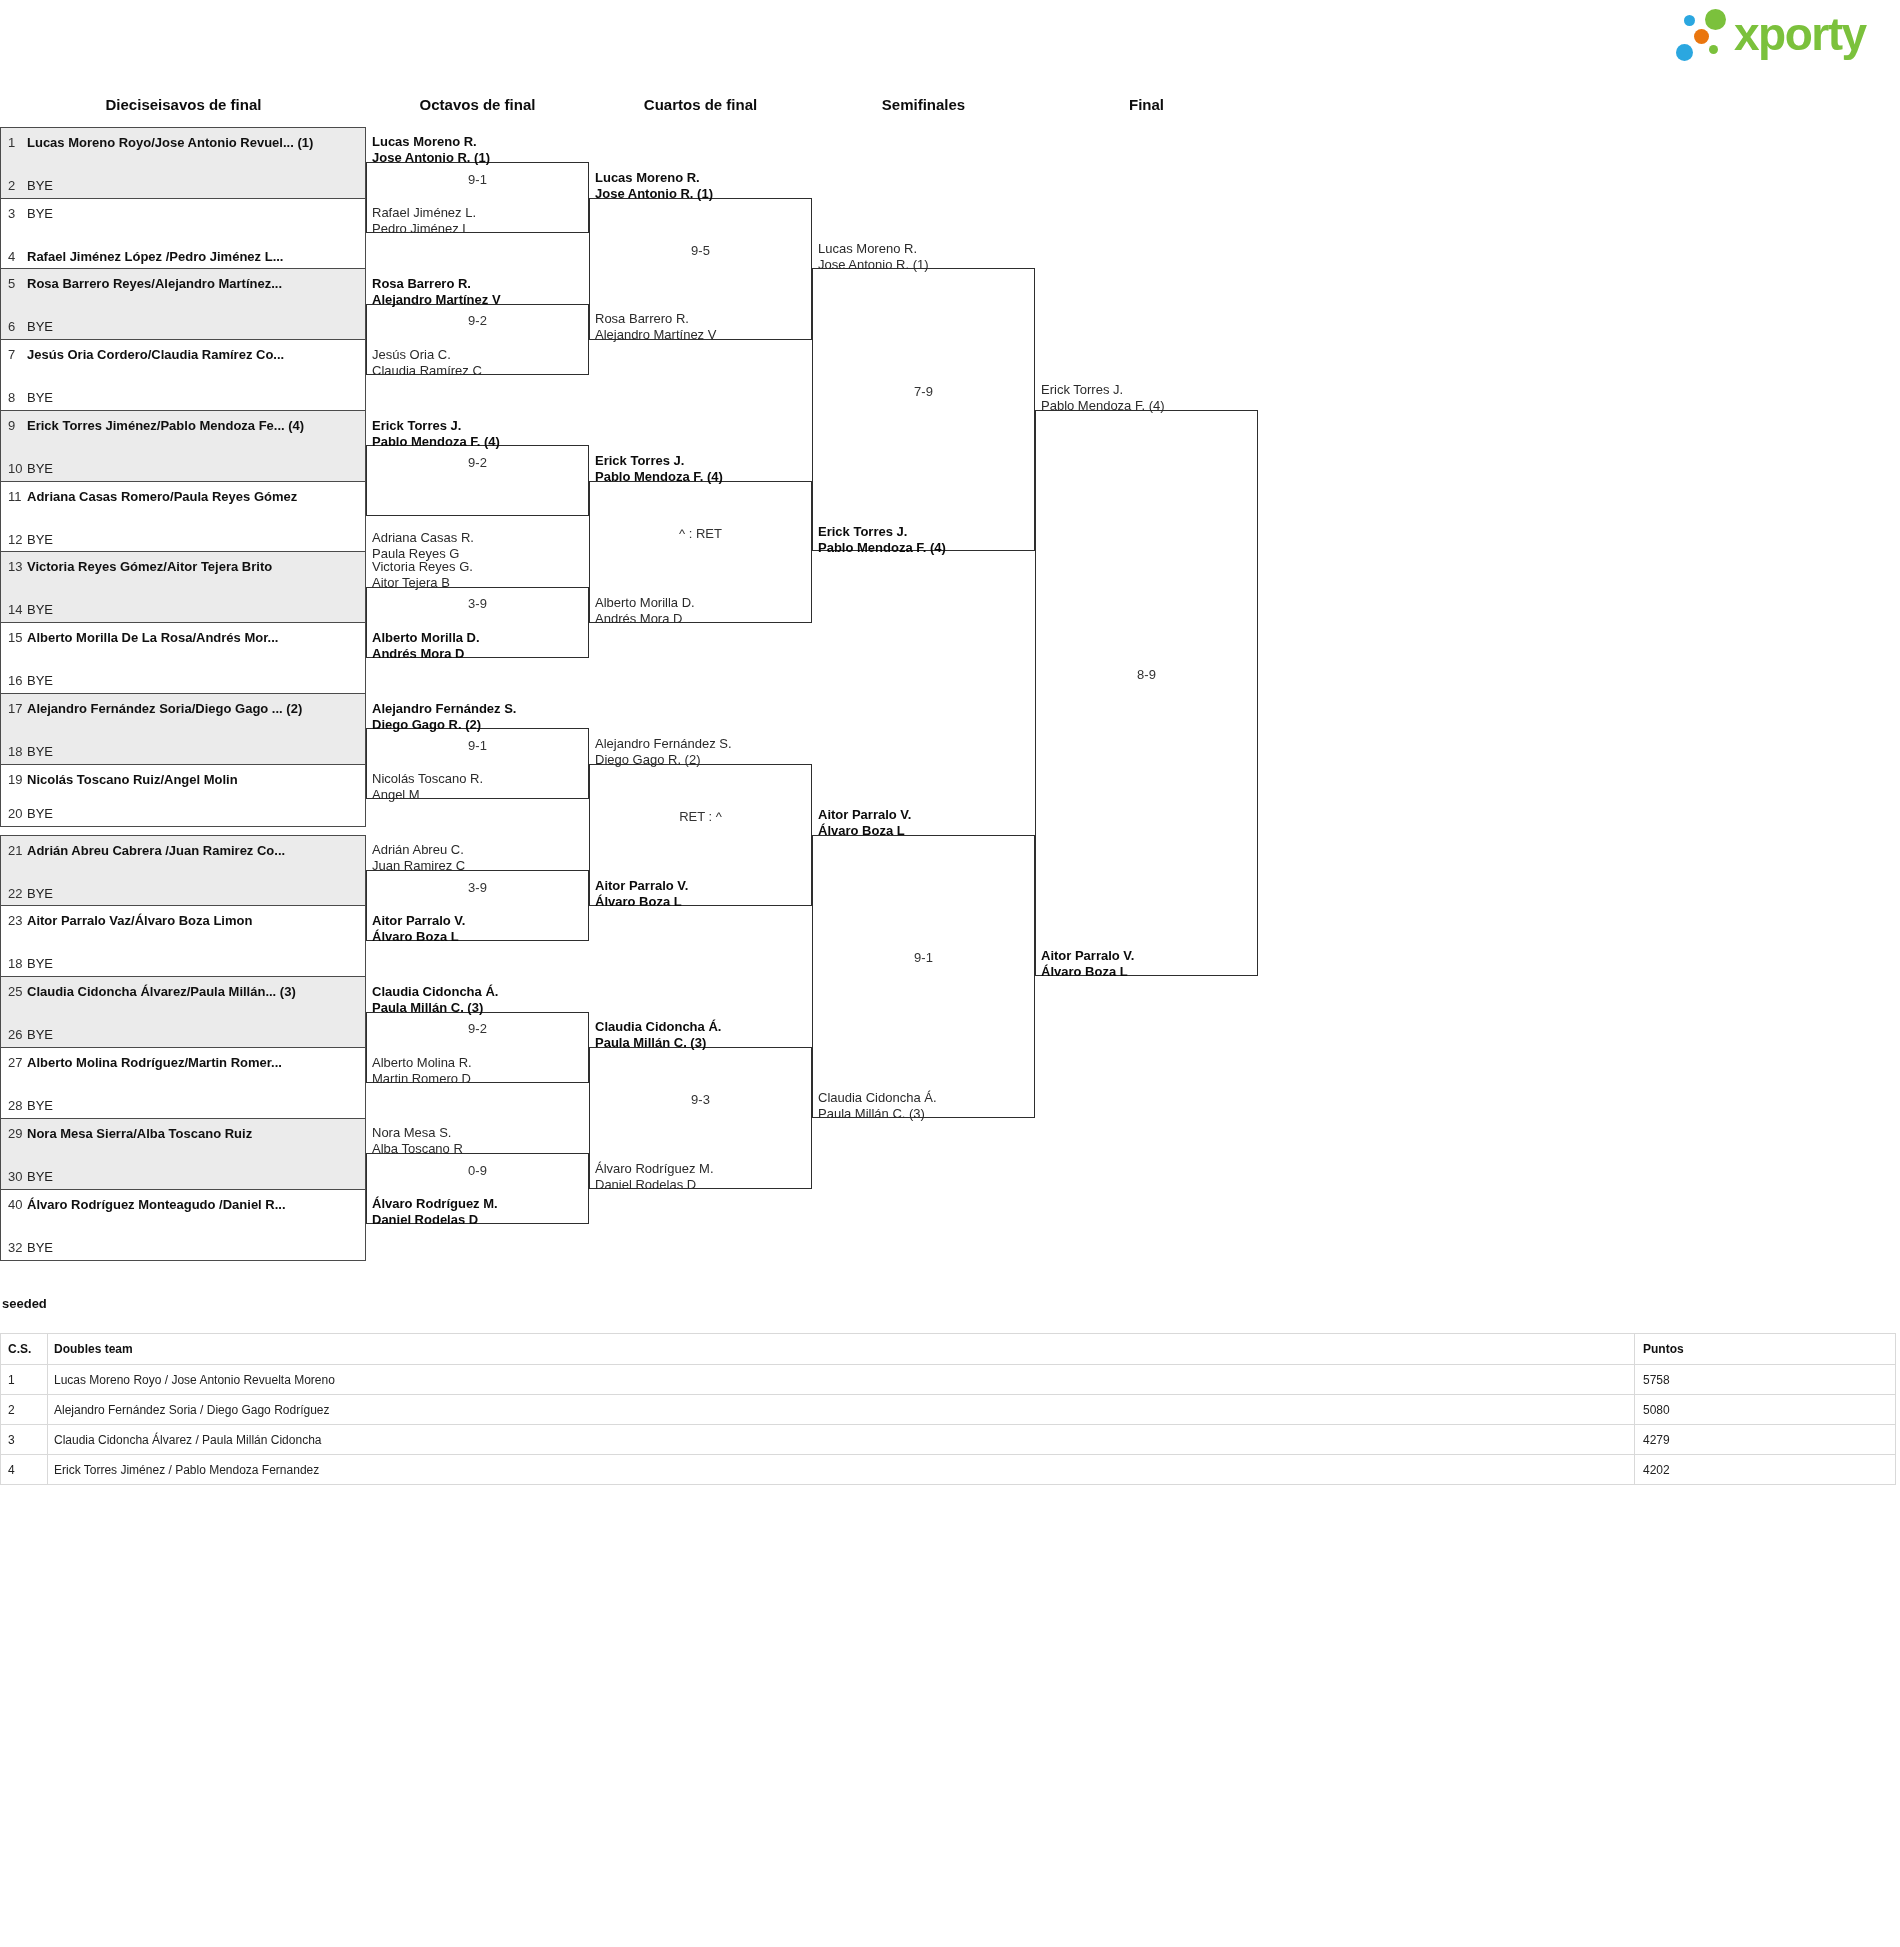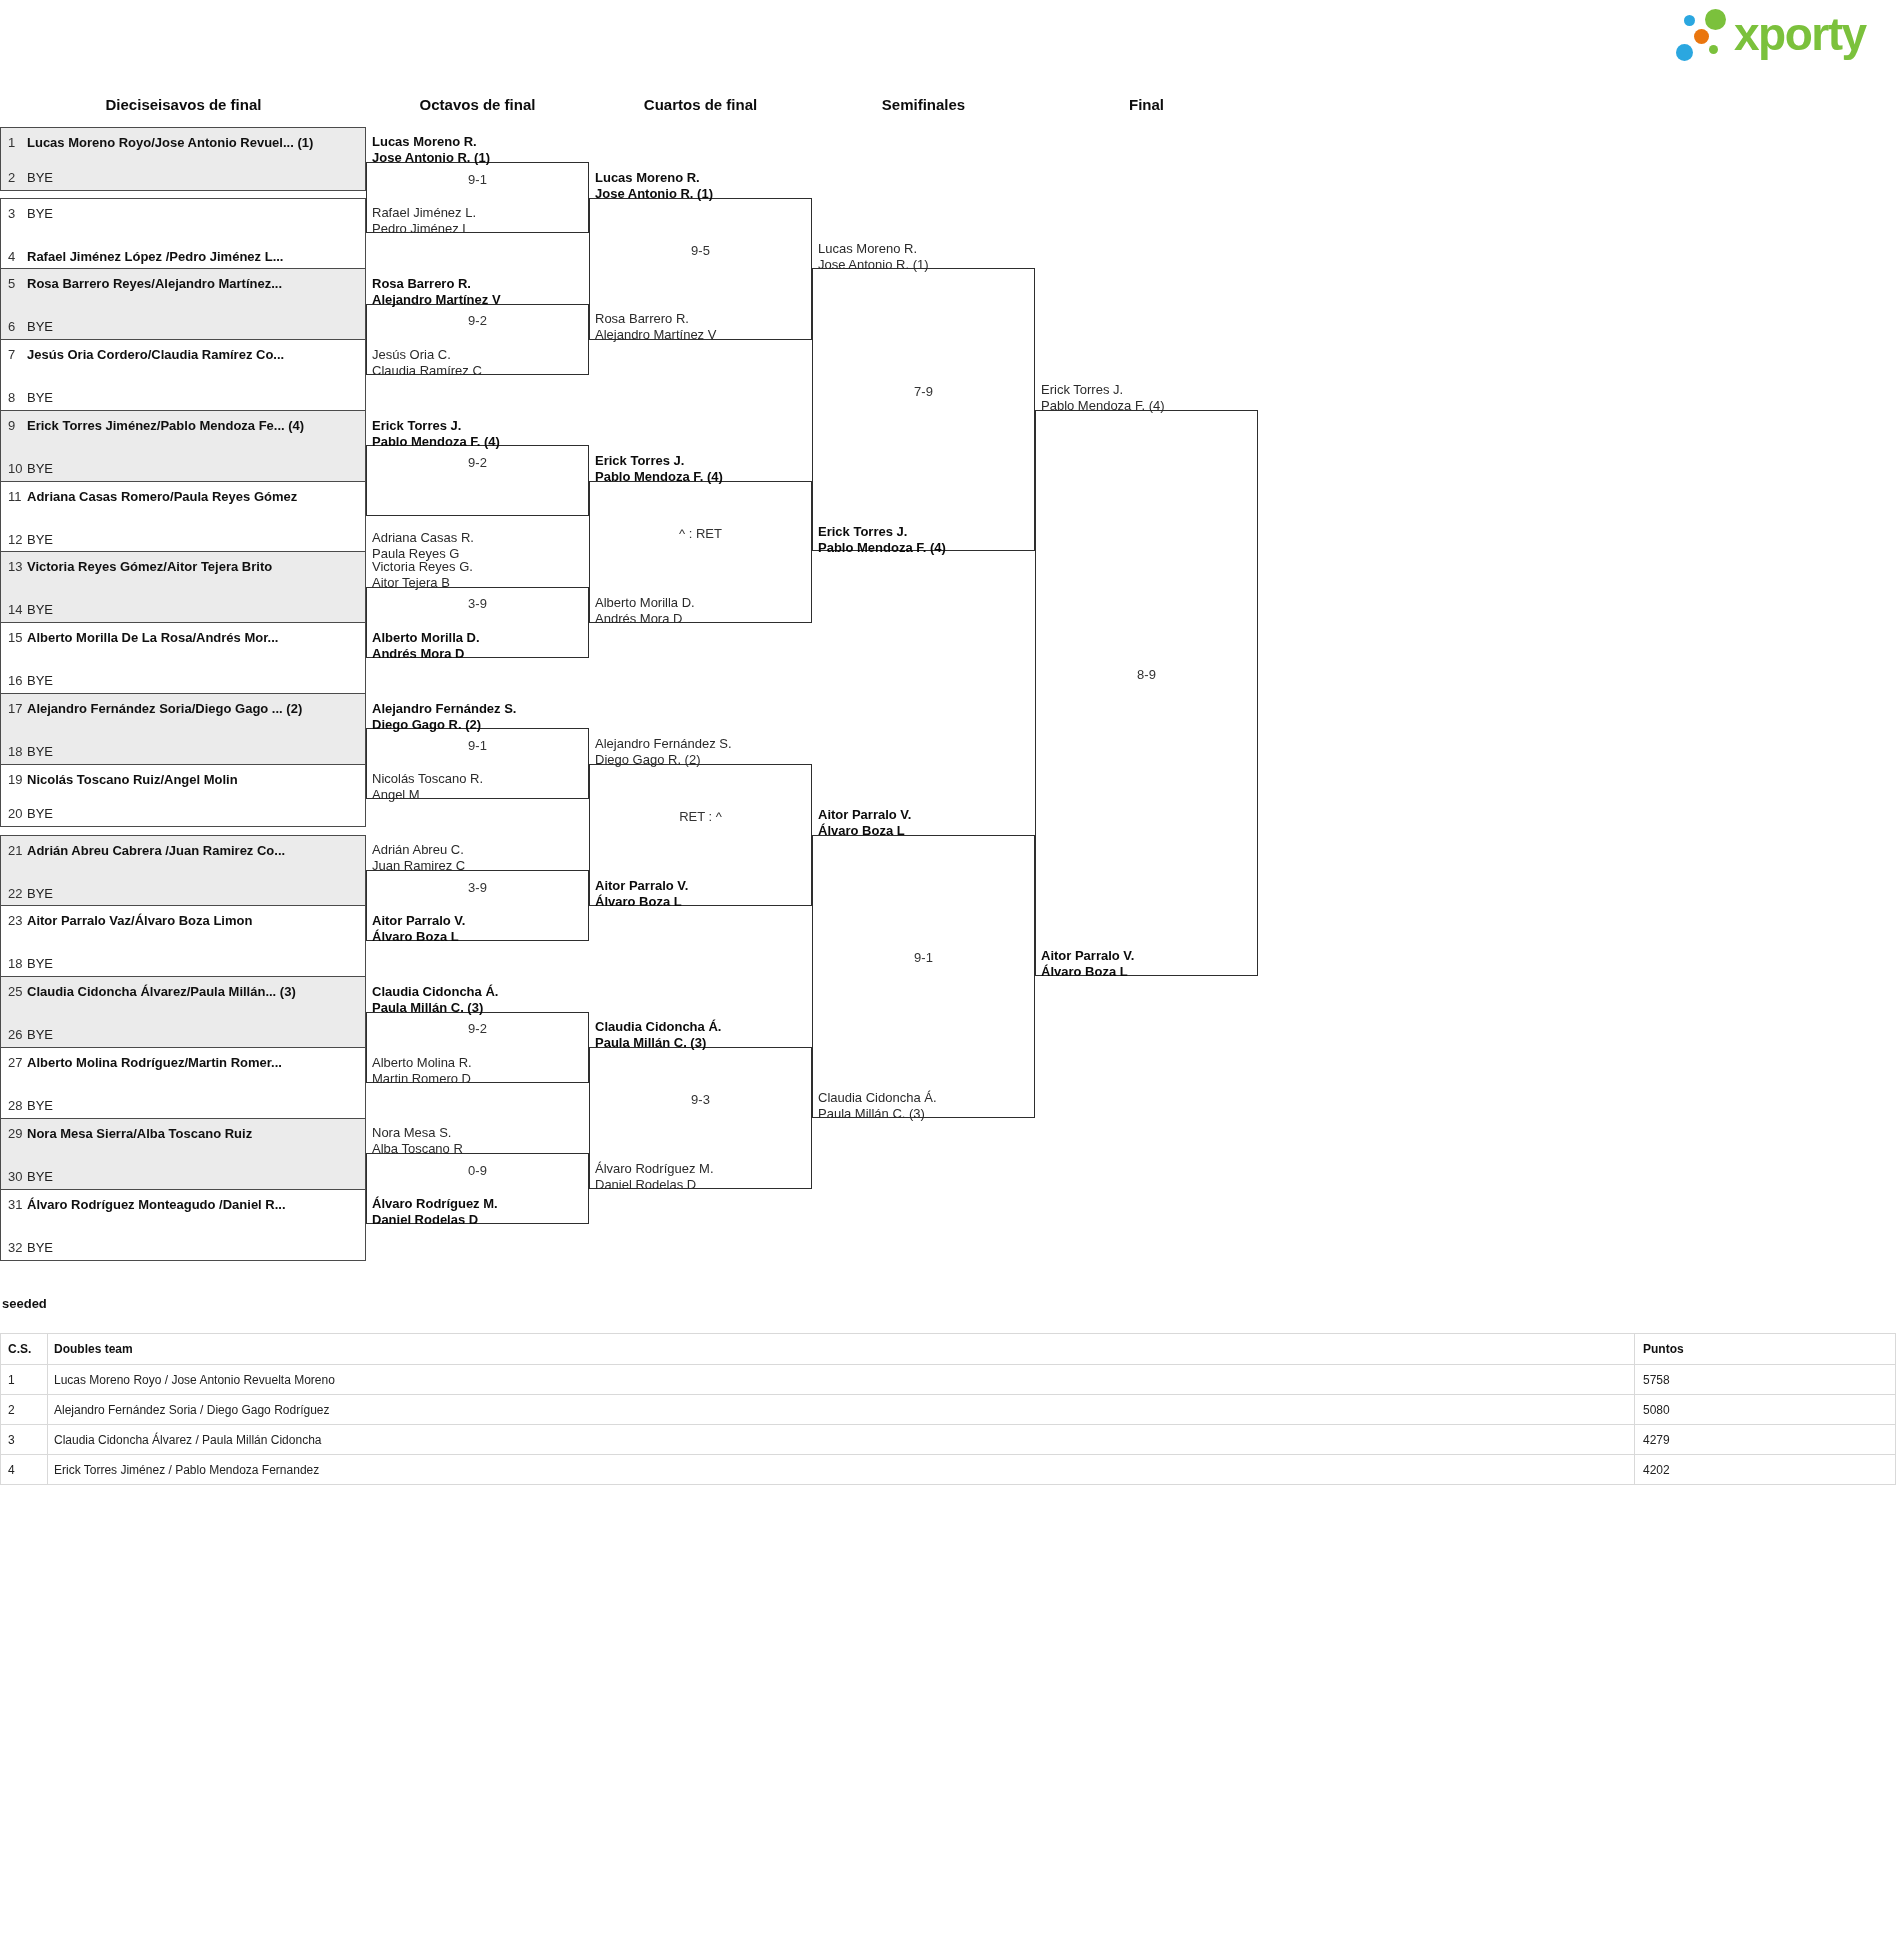--- a/index.html
+++ b/index.html
@@ -49,21 +49,21 @@
 
   <div id="round-headers">
       <div class="round-header" style="left: 72px;">Dieciseisavos de final</div>
       <div class="round-header" style="left: 366px;">Octavos de final</div>
       <div class="round-header" style="left: 589px;">Cuartos de final</div>
       <div class="round-header" style="left: 812px;">Semifinales</div>
       <div class="round-header" style="left: 1035px;">Final</div>
     </div>
 
   <div id="bracket">
-      <div class="slot-box shaded" style="top: 127px; height: 64px;">
+      <div class="slot-box shaded" style="top: 127px; height: 72px;">
         <div class="slot-entry top"><span class="num">1</span><span class="nm">Lucas Moreno Royo/Jose Antonio Revuel... (1)</span></div>
         <div class="slot-entry bottom"><span class="num">2</span><span class="nm bye">BYE</span></div>
       </div>
       <div class="slot-box" style="top: 198px; height: 72px;">
         <div class="slot-entry top"><span class="num">3</span><span class="nm bye">BYE</span></div>
         <div class="slot-entry bottom"><span class="num">4</span><span class="nm">Rafael Jiménez López /Pedro Jiménez L...</span></div>
       </div>
       <div class="slot-box shaded" style="top: 268px; height: 72px;">
         <div class="slot-entry top"><span class="num">5</span><span class="nm">Rosa Barrero Reyes/Alejandro Martínez...</span></div>
         <div class="slot-entry bottom"><span class="num">6</span><span class="nm bye">BYE</span></div>
@@ -110,21 +110,21 @@
       </div>
       <div class="slot-box" style="top: 1047px; height: 72px;">
         <div class="slot-entry top"><span class="num">27</span><span class="nm">Alberto Molina Rodríguez/Martin Romer...</span></div>
         <div class="slot-entry bottom"><span class="num">28</span><span class="nm bye">BYE</span></div>
       </div>
       <div class="slot-box shaded" style="top: 1118px; height: 72px;">
         <div class="slot-entry top"><span class="num">29</span><span class="nm">Nora Mesa Sierra/Alba Toscano Ruiz</span></div>
         <div class="slot-entry bottom"><span class="num">30</span><span class="nm bye">BYE</span></div>
       </div>
       <div class="slot-box" style="top: 1189px; height: 72px;">
-        <div class="slot-entry top"><span class="num">31</span><span class="nm">Álvaro Rodríguez Monteagudo /Daniel R...</span></div>
+        <div class="slot-entry top"><span class="num">40</span><span class="nm">Álvaro Rodríguez Monteagudo /Daniel R...</span></div>
         <div class="slot-entry bottom"><span class="num">32</span><span class="nm bye">BYE</span></div>
       </div>
       <div class="match-rect" style="left: 366px; top: 162px; width: 223px; height: 71px;"></div>
       <div class="team win" style="left: 372px; top: 134px;">
         <div>Lucas Moreno R.</div>
         <div>Jose Antonio R. (1)</div>
       </div>
       <div class="team" style="left: 372px; top: 205px;">
         <div>Rafael Jiménez L.</div>
         <div>Pedro Jiménez L</div>

